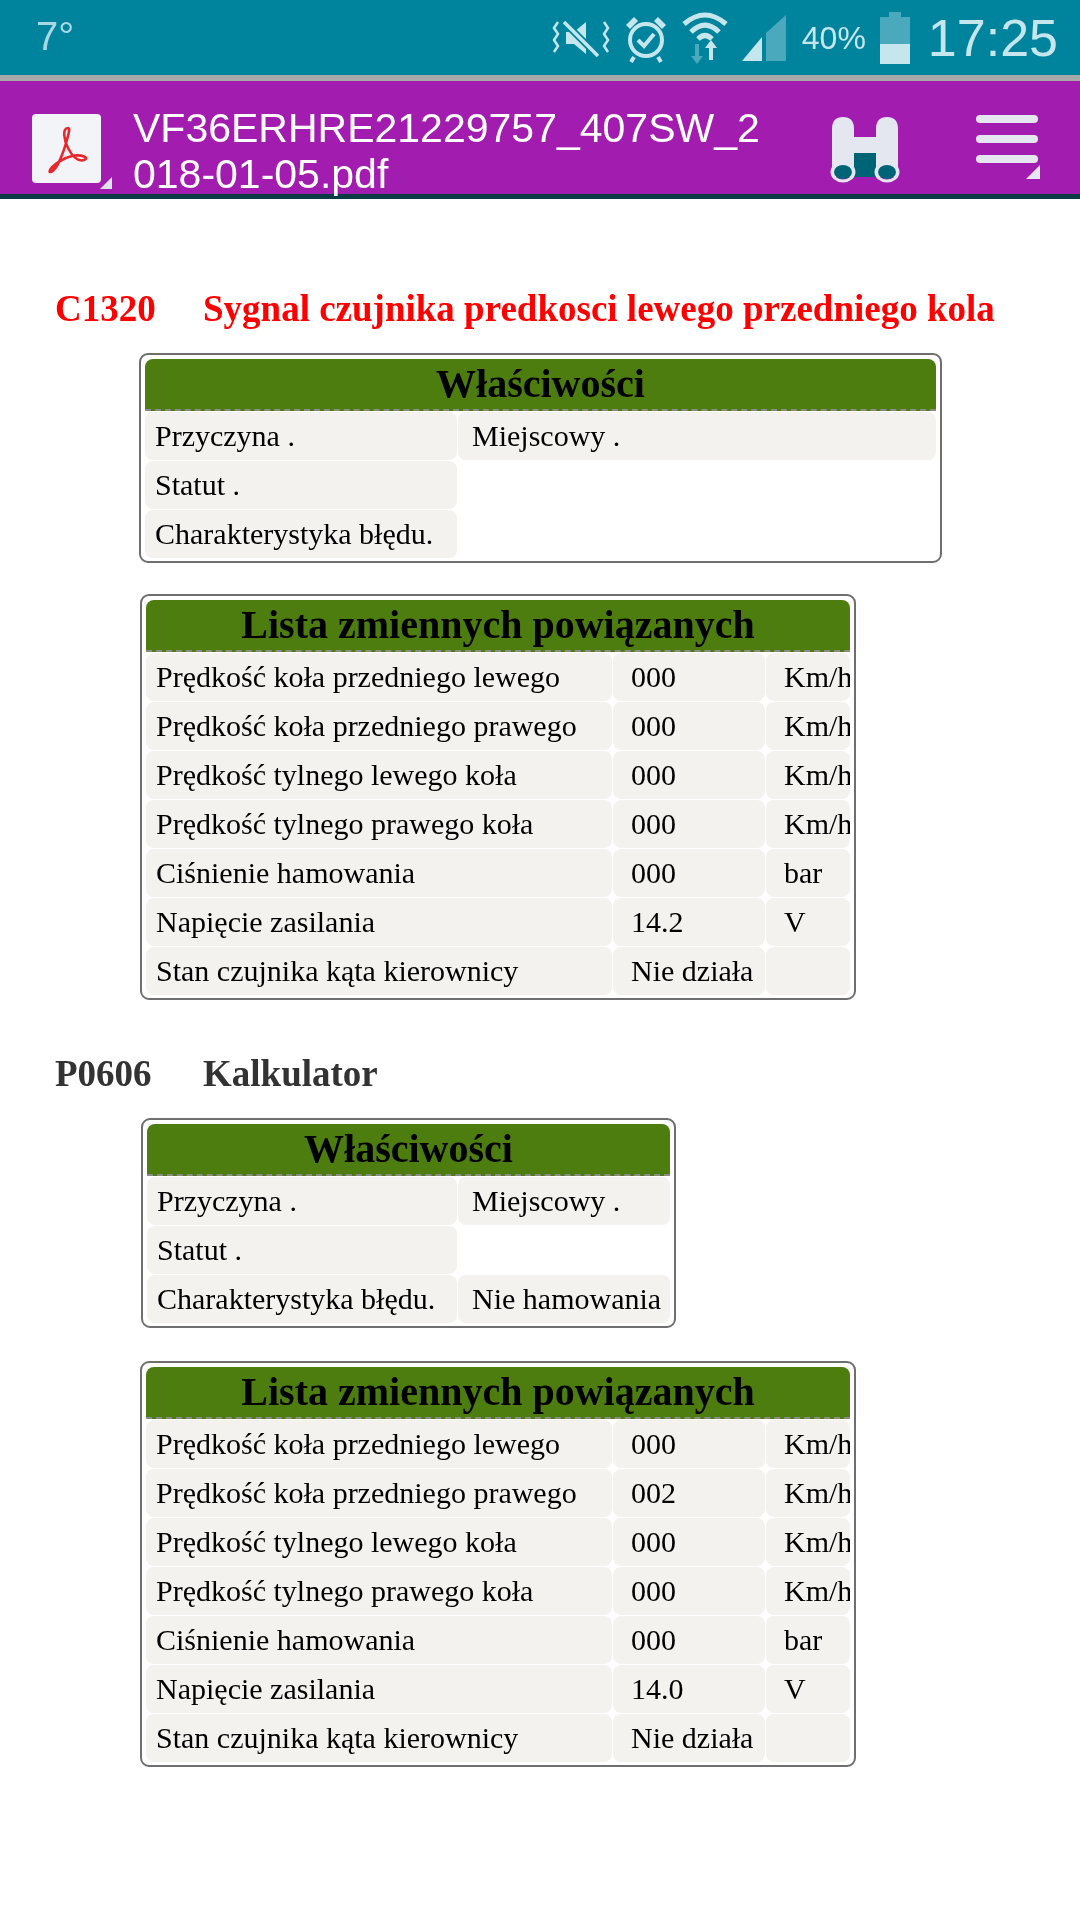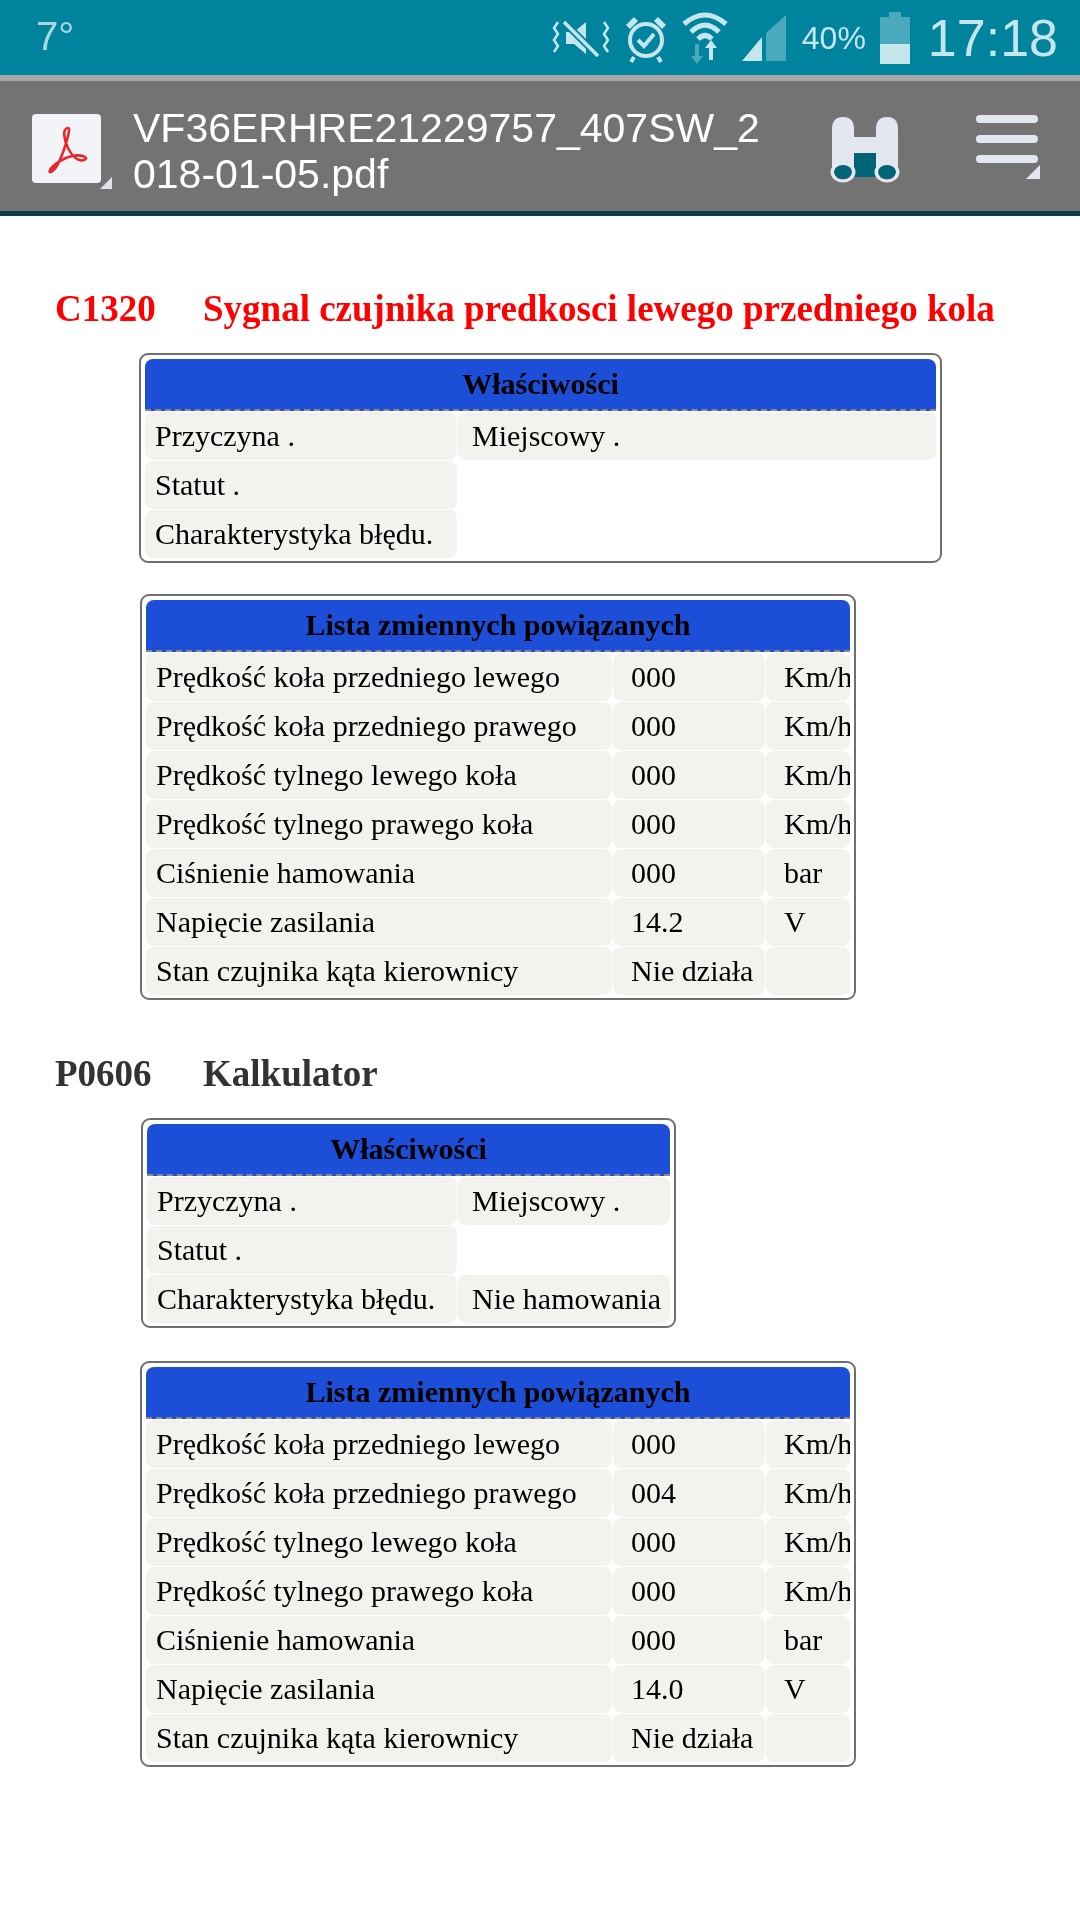--- a/index.html
+++ b/index.html
@@ -7,35 +7,35 @@
   body { position: relative; font-family: "Liberation Serif", serif; color: #000; }
 
   .statusbar { position: absolute; left: 0; top: 0; width: 1080px; height: 75px; background: #00849e; color: #c4e6ec; font-family: "Liberation Sans", sans-serif; }
   .sb-temp { position: absolute; left: 36px; top: 14px; font-size: 40px; color: #a9d8e2; }
   .sb-right { position: absolute; right: 22px; top: 6px; height: 64px; display: flex; align-items: center; gap: 14px; }
   .sb-pct { font-size: 32px; color: #c4e6ec; }
   .sb-time { font-size: 52px; color: #c4e6ec; margin-left: 4px; }
   .sb-icon svg { display: block; }
   .sep { position: absolute; left: 0; top: 75px; width: 1080px; height: 6px; background: #a8a8a8; }
 
-  .appbar { position: absolute; left: 0; top: 81px; width: 1080px; height: 135px; background: #737373; border-bottom: 5px solid #0b3b45; }
+  .appbar { position: absolute; left: 0; top: 81px; width: 1080px; height: 118px; background: #a21caf; border-bottom: 5px solid #0b3b45; }
   .pdf-icon { position: absolute; left: 32px; top: 33px; width: 69px; height: 69px; background: #f3f4f8; border-radius: 4px; }
   .pdf-corner { position: absolute; left: 100px; top: 96px; width: 0; height: 0; border-left: 12px solid transparent; border-bottom: 12px solid #dfe3ea; }
   .app-title { position: absolute; left: 133px; top: 24px; width: 640px; font-family: "Liberation Sans", sans-serif; font-size: 41px; line-height: 46px; color: #ffffff; word-break: break-all; }
   .btn-find { position: absolute; left: 830px; top: 34px; width: 70px; height: 68px; cursor: pointer; }
   .btn-menu { position: absolute; left: 970px; top: 34px; width: 72px; height: 66px; cursor: pointer; }
 
   .dtc-title { position: absolute; left: 43px; font-weight: bold; font-size: 37px; white-space: nowrap; }
   .dtc-title .code { position: absolute; left: 12px; }
   .dtc-title .desc { position: absolute; left: 160px; }
   .red { color: #ff0000; }
   .gray { color: #333333; }
 
   .tbl { position: absolute; border: 2px solid #6f6f6f; border-radius: 9px; background: #ffffff; padding: 4px 4px 3px 4px; }
-  .tbl-head { height: 52px; background: #1d4ed8; border-radius: 8px 8px 0 0; border-bottom: 2px dashed #8a8a86; text-align: center; font-weight: bold; font-size: 30px; line-height: 50px; }
+  .tbl-head { height: 52px; background: #4d7c0f; border-radius: 8px 8px 0 0; border-bottom: 2px dashed #8a8a86; text-align: center; font-weight: bold; font-size: 40px; line-height: 50px; }
   .tbl-row { display: flex; height: 48px; margin-top: 1px; }
   .cell { background: #f4f2ee; border-radius: 8px; margin-right: 1px; font-size: 30px; line-height: 48px; white-space: nowrap; overflow: visible; padding-left: 10px; }
   .cell:last-child { margin-right: 0; }
 </style>
 </head>
 <body>
 
 <div class="statusbar">
   <span class="sb-temp">7°</span>
   <div class="sb-right">
@@ -76,21 +76,21 @@
         </svg>
     </span>
     <span class="sb-pct">40%</span>
     <span class="sb-icon">
       <svg width="30" height="52" viewBox="0 0 30 52">
           <rect x="9" y="0" width="12" height="5" fill="#4aa9bd"></rect>
           <rect x="0" y="5" width="30" height="47" fill="#4aa9bd"></rect>
           <rect x="0" y="32" width="30" height="20" fill="#c4e6ec"></rect>
         </svg>
     </span>
-    <span class="sb-time">17:18</span>
+    <span class="sb-time">17:25</span>
   </div>
 </div>
 <div class="sep"></div>
 
 <div class="appbar">
   <div class="pdf-icon">
     <svg width="69" height="69" viewBox="0 0 69 69">
         <path d="M36,14 C30,14 32,26 36,34 C40,42 46,48 52,46 C58,44 50,40 40,42 C30,44 20,52 18,56 C16,60 22,58 26,50 C30,42 34,30 36,22 C37,18 38,14 36,14 Z" fill="none" stroke="#e8262b" stroke-width="2.6"></path>
       </svg>
   </div>
@@ -196,21 +196,21 @@
 
 <div class="tbl" style="left:140px; top:1361px; width:716px;">
   <div class="tbl-head">Lista zmiennych powiązanych</div>
   <div class="tbl-row">
     <div class="cell" style="width:466px;">Prędkość koła przedniego lewego</div>
     <div class="cell" style="width:152px; padding-left:18px;">000</div>
     <div class="cell" style="flex:1; padding-left:18px; overflow:hidden;">Km/h</div>
   </div>
   <div class="tbl-row">
     <div class="cell" style="width:466px;">Prędkość koła przedniego prawego</div>
-    <div class="cell" style="width:152px; padding-left:18px;">004</div>
+    <div class="cell" style="width:152px; padding-left:18px;">002</div>
     <div class="cell" style="flex:1; padding-left:18px; overflow:hidden;">Km/h</div>
   </div>
   <div class="tbl-row">
     <div class="cell" style="width:466px;">Prędkość tylnego lewego koła</div>
     <div class="cell" style="width:152px; padding-left:18px;">000</div>
     <div class="cell" style="flex:1; padding-left:18px; overflow:hidden;">Km/h</div>
   </div>
   <div class="tbl-row">
     <div class="cell" style="width:466px;">Prędkość tylnego prawego koła</div>
     <div class="cell" style="width:152px; padding-left:18px;">000</div>

